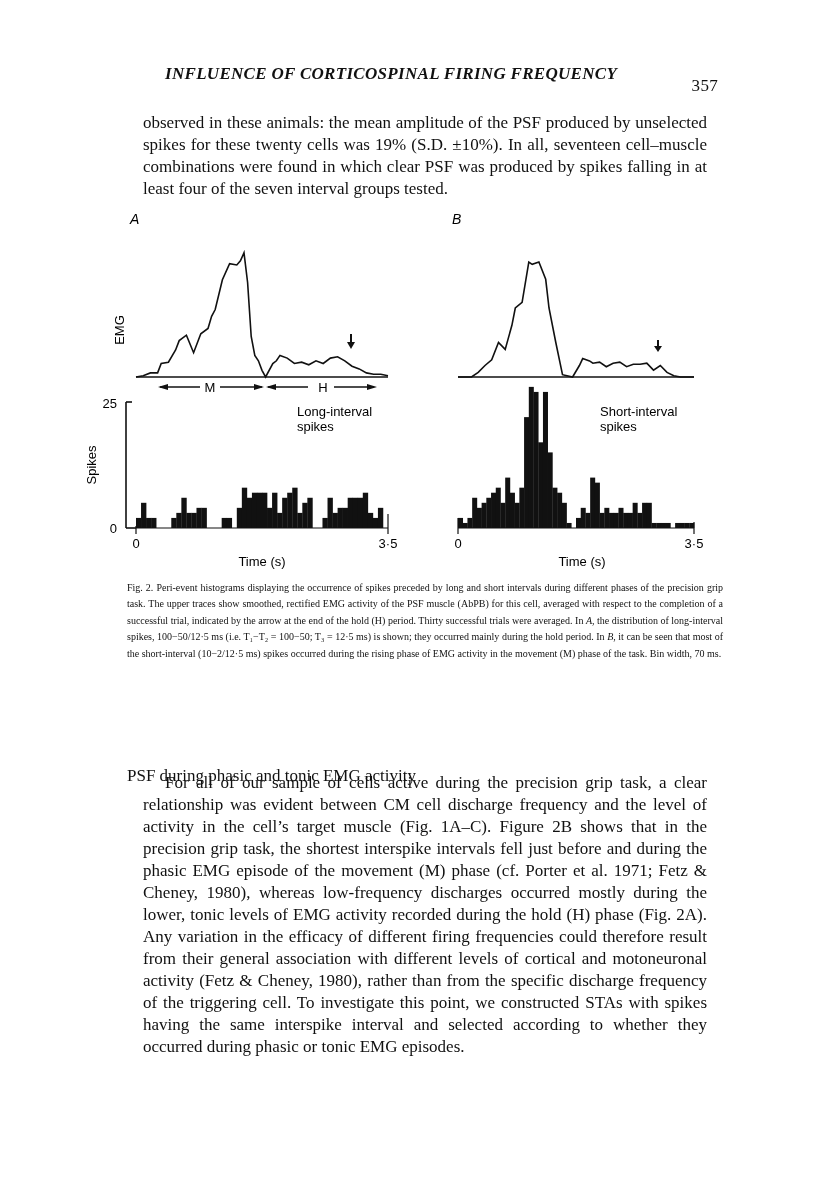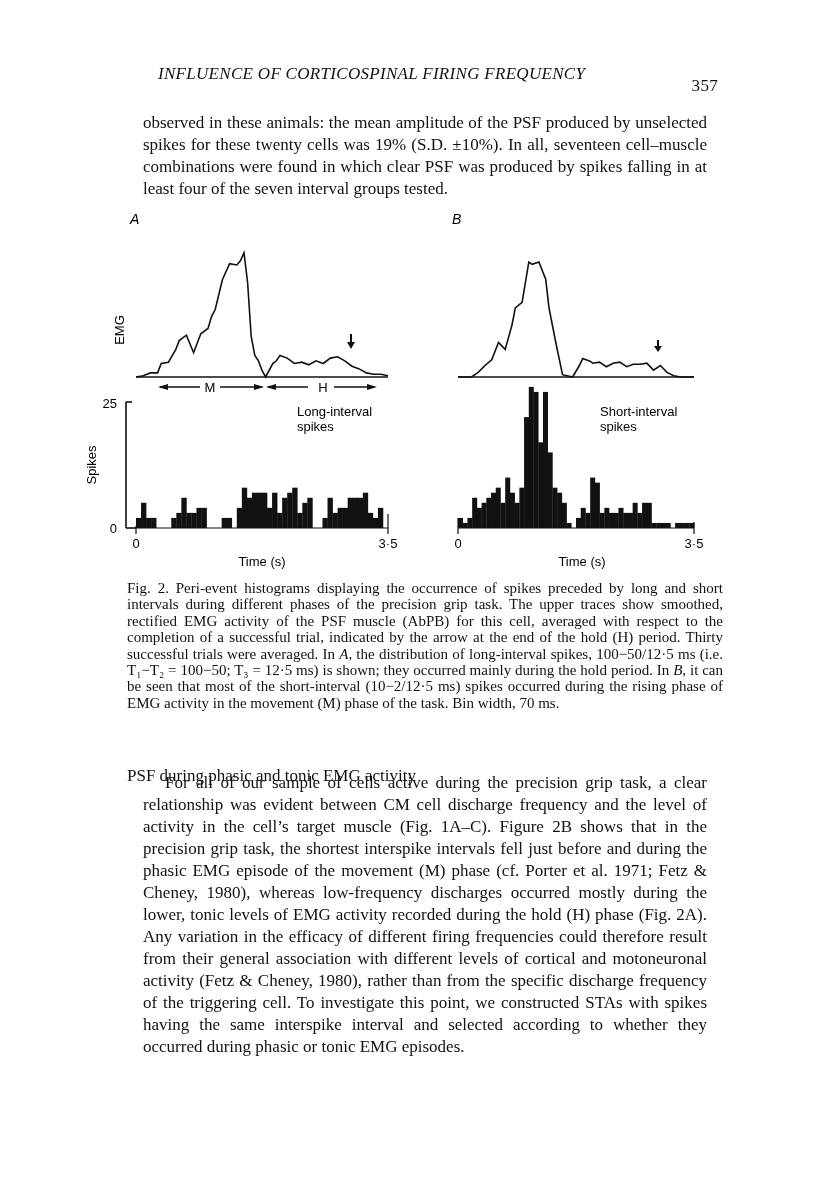--- a/index.html
+++ b/index.html
@@ -1,22 +1,22 @@
 <!DOCTYPE html>
 <html><head>
 <meta charset="utf-8">
 <style>
   html, body { margin: 0; padding: 0; background: #fff; }
   body { width: 816px; height: 1183px; position: relative; overflow: hidden; color: #111; font-family: "Liberation Serif", "DejaVu Serif", serif; }
   .running-head { position: absolute; top: 64px; left: 148px; width: 570px; font-size: 17px; font-style: italic; letter-spacing: 0.3px; }
-  .running-head .title { position: absolute; left: 10px; top: 0; }
+  .running-head .title { position: absolute; left: 17px; top: 0; font-weight: bold; }
   .running-head .pageno { position: absolute; right: 0; top: 0; font-style: normal; margin-top: 12px; }
   .para { position: absolute; left: 127px; width: 596px; font-size: 17px; line-height: 22px; text-align: justify; }
   .para p { margin: 16px; }
-  .caption { position: absolute; left: 127px; top: 580px; width: 596px; font-size: 15px; line-height: 16.4px; text-align: justify; }
+  .caption { position: absolute; left: 127px; top: 580px; width: 596px; font-size: 10px; line-height: 16.4px; text-align: justify; }
   .section-heading { position: absolute; left: 127px; top: 766px; font-size: 17px; }
   .figure { position: absolute; left: 0; top: 200px; width: 816px; height: 380px; }
   .fig-svg { position: absolute; left: 0; top: 0; }
   .sans { font-family: "Liberation Sans", "DejaVu Sans", sans-serif; }
 </style>
 </head>
 <body>
 
 <div class="running-head">
   <span class="title">INFLUENCE OF CORTICOSPINAL FIRING FREQUENCY</span>

